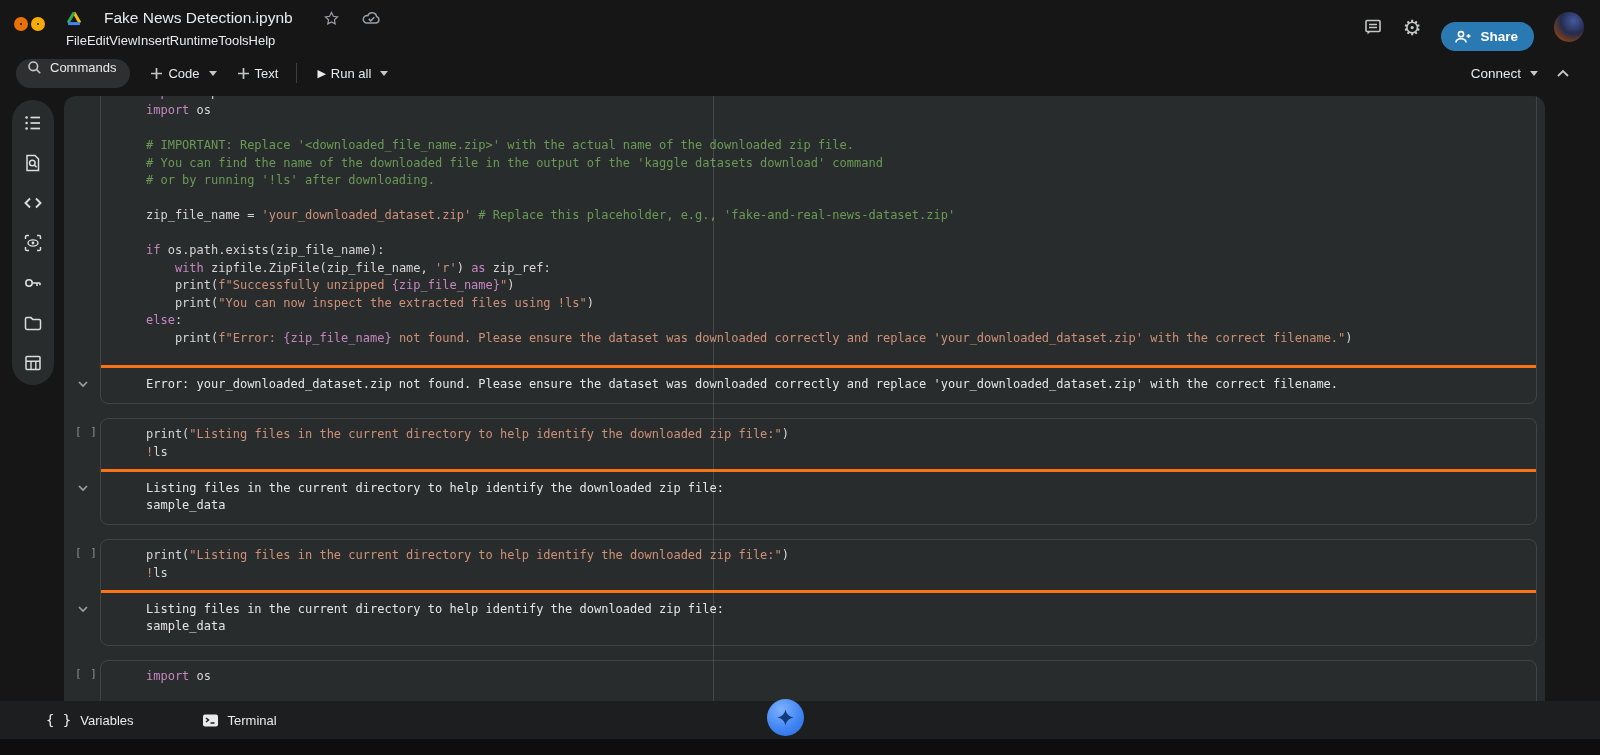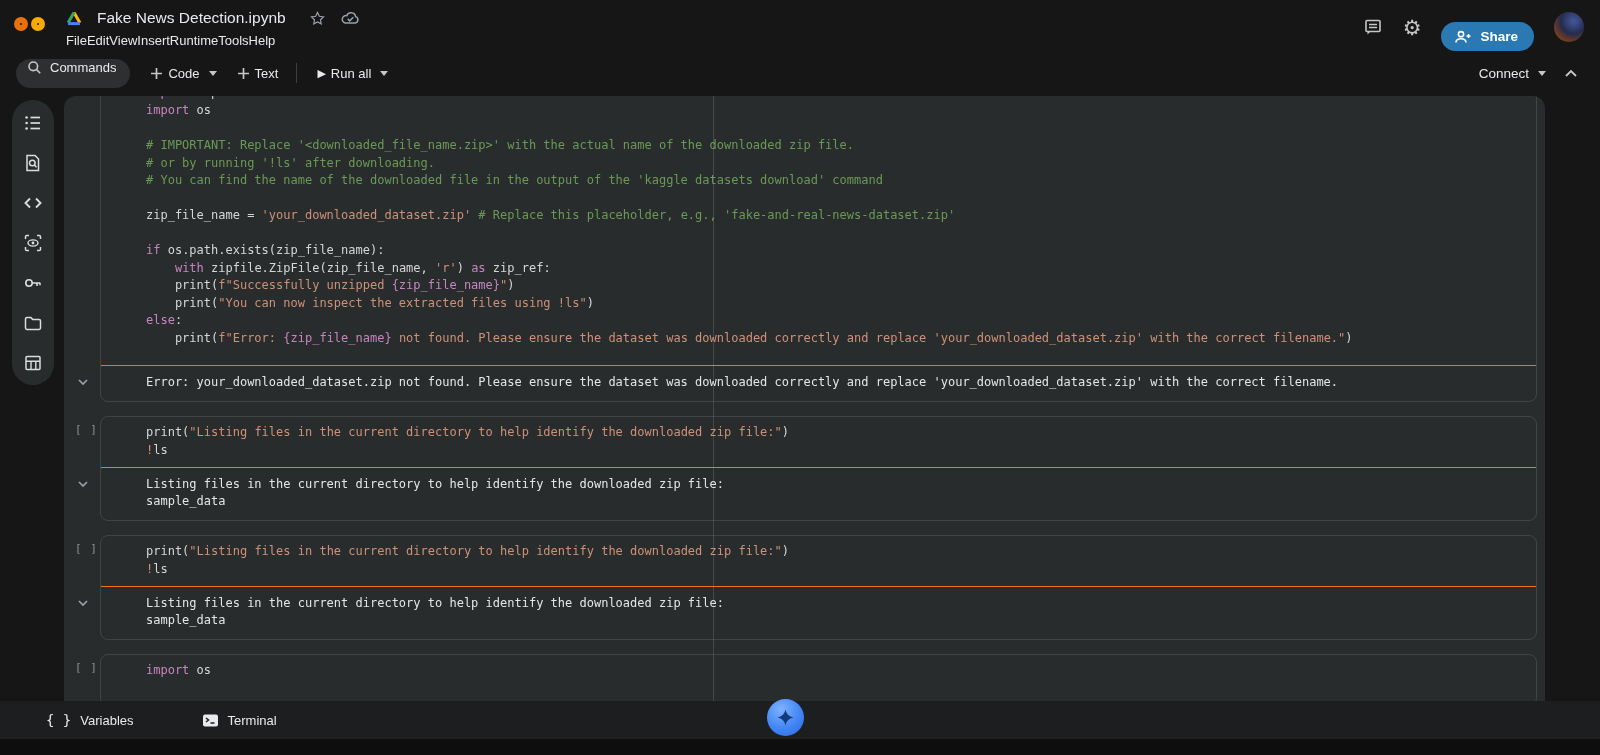--- a/index.html
+++ b/index.html
@@ -5,41 +5,41 @@
   * { margin:0; padding:0; box-sizing:border-box; }
   html,body { width:1600px; height:755px; overflow:hidden; background:#161617; font-family:"Liberation Sans",sans-serif; }
 
   
   .header { position:relative; height:54px; background:#161617; }
   .logo { position:absolute; left:14px; top:14px; width:44px; height:26px; }
   .ring { position:absolute; width:14px; height:14px; border-radius:50%; top:3px; }
   .ring.l { left:0; border:6px solid #e8710a; }
   .ring.r { left:17px; border:6px solid #f9ab00; }
   .titleblock { position:absolute; left:66px; top:7px; }
-  .titlerow { display:flex; align-items:center; gap:15px; height:22px; }
+  .titlerow { display:flex; align-items:center; gap:22px; height:22px; }
   .doc-title { color:#e8eaed; font-size:15.5px; }
   .menurow { display:flex; gap:0; margin-top:4px; }
   .menu-item { color:#e8eaed; font-size:13px; cursor:pointer; }
   .hdr-right { position:absolute; right:16px; top:8px; display:flex; align-items:center; gap:20px; height:38px; }
   .share-btn { display:flex; align-items:flex-end; gap:8px; background:#2b79b3; color:#fff;
                border-radius:18px; padding:7px 16px 7px 13px; font-size:13.5px; font-weight:bold;margin-top:18px; }
   .avatar { width:30px; height:30px; border-radius:50%;
             background:radial-gradient(circle at 65% 30%, #46589e 0%, #232c4e 45%, #7a3d1c 75%, #d07a2c 100%); }
   .gear-glyph { font-size:21px; color:#c4c7c5; line-height:1; }
 
   
   .toolbar { position:relative; height:38px; display:flex; align-items:center; padding-left:16px; background:#161617; }
   .cmd-pill { display:flex; align-items:center; gap:8px; background:#2d2f31; border-radius:15px;
               height:29px; padding:0 14px 12px 11px; color:#e8eaed; font-size:13px; }
   .tb-btn { display:flex; align-items:center; gap:5px; color:#e8eaed; font-size:13px; margin-left:20px; }
   .caret-down { width:0; height:0; border-left:4.5px solid transparent; border-right:4.5px solid transparent;
                 border-top:5px solid #c4c7c5; margin-left:9px; }
   .tb-sep { width:1px; height:20px; background:#3c3e40; margin-left:18px; }
   .play-glyph { color:#e8eaed; font-size:11px; }
-  .tb-right { margin-left:auto; display:flex; align-items:center; padding-right:22px; }
+  .tb-right { margin-left:auto; display:flex; align-items:center; padding-right:30px; }
   .connect-label { color:#e8eaed; font-size:13.5px; }
 
   
   .main { position:relative; height:609px; }
   .sidebar { position:absolute; left:12px; top:8px; width:42px; padding:13px 0 12px;
              background:#292c2d; border-radius:21px; display:flex; flex-direction:column; align-items:center; gap:20px; }
   .sb-icon { width:20px; height:20px; color:#dadcde; display:block; }
 
   .panel { position:absolute; left:64px; top:4px; width:1481px; height:605px;
            background:#292c2d; border-radius:12px 12px 0 0; overflow:hidden; }
@@ -49,21 +49,21 @@
   .cell { position:relative; margin:14px 8px 0 36px; border:1px solid #404446; border-radius:8px; }
   #cells .cell:first-child { margin-top:-16px; }
   .editor { padding:7px 8px 8px 45px; font-family:"DejaVu Sans Mono",monospace; font-size:12px; line-height:17.5px; color:#d6d6d6; }
   .editor.scrolled { padding-top:15px; padding-bottom:18px; }
   .clipbox { height:6px; overflow:hidden; }
   .clipinner { margin-top:-12px; }
   .cl { height:17.5px; white-space:pre; }
   .t-k { color:#c586c0; } .t-v { color:#c586c0; }
   .t-s { color:#ce9178; } .t-b { color:#ce9178; }
   .t-c { color:#6a9955; } .t-p { color:#d6d6d6; }
-  .output { position:relative; border-top:1px solid #f97316; padding:8px 8px 10px 45px;
+  .output { position:relative; border-top:3px solid #f97316; padding:8px 8px 10px 45px;
             font-family:"DejaVu Sans Mono",monospace; font-size:12px; line-height:17px; color:#e4e5e7; }
   .ol { white-space:pre; }
   .exec { position:absolute; left:-26px; top:6px; font-family:"DejaVu Sans Mono",monospace;
           font-size:11px; color:#8a9096; letter-spacing:1px; }
   .ochev { position:absolute; left:-24px; top:10px; width:12px; height:12px; color:#9aa0a6; }
 
   
   .statusbar { position:absolute; left:0; top:701px; width:1600px; height:38px; background:#1d1e1f;
                display:flex; align-items:center; padding-left:46px; gap:16px; }
   .sb-item { display:flex; align-items:center; gap:9px; color:#e8eaed; font-size:13px; }
@@ -204,22 +204,22 @@
         <div class="cell">
           <div class="editor scrolled">
             <div class="clipbox">
               <div class="clipinner">
                 <div class="cl"><span class="t-k">import</span><span class="t-p"> zipfile</span></div>
               </div>
             </div>
             <div class="cl"><span class="t-k">import</span><span class="t-p"> os</span></div>
             <div class="cl"> </div>
             <div class="cl"><span class="t-c"># IMPORTANT: Replace '&lt;downloaded_file_name.zip&gt;' with the actual name of the downloaded zip file.</span></div>
+            <div class="cl"><span class="t-c"># You can find the name of the downloaded file in the output of the 'kaggle datasets download' command</span></div>
             <div class="cl"><span class="t-c"># or by running '!ls' after downloading.</span></div>
-            <div class="cl"><span class="t-c"># You can find the name of the downloaded file in the output of the 'kaggle datasets download' command</span></div>
             <div class="cl"> </div>
             <div class="cl"><span class="t-p">zip_file_name = </span><span class="t-s">'your_downloaded_dataset.zip'</span><span class="t-p"> </span><span class="t-c"># Replace this placeholder, e.g., 'fake-and-real-news-dataset.zip'</span></div>
             <div class="cl"> </div>
             <div class="cl"><span class="t-k">if</span><span class="t-p"> os.path.exists(zip_file_name):</span></div>
             <div class="cl"><span class="t-p">    </span><span class="t-k">with</span><span class="t-p"> zipfile.ZipFile(zip_file_name, </span><span class="t-s">'r'</span><span class="t-p">) </span><span class="t-k">as</span><span class="t-p"> zip_ref:</span></div>
             <div class="cl"><span class="t-p">    print(</span><span class="t-s">f"Successfully unzipped </span><span class="t-v">{zip_file_name}</span><span class="t-s">"</span><span class="t-p">)</span></div>
             <div class="cl"><span class="t-p">    print(</span><span class="t-s">"You can now inspect the extracted files using !ls"</span><span class="t-p">)</span></div>
             <div class="cl"><span class="t-k">else</span><span class="t-p">:</span></div>
             <div class="cl"><span class="t-p">    print(</span><span class="t-s">f"Error: </span><span class="t-v">{zip_file_name}</span><span class="t-s"> not found. Please ensure the dataset was downloaded correctly and replace 'your_downloaded_dataset.zip' with the correct filename."</span><span class="t-p">)</span></div>
           </div>

